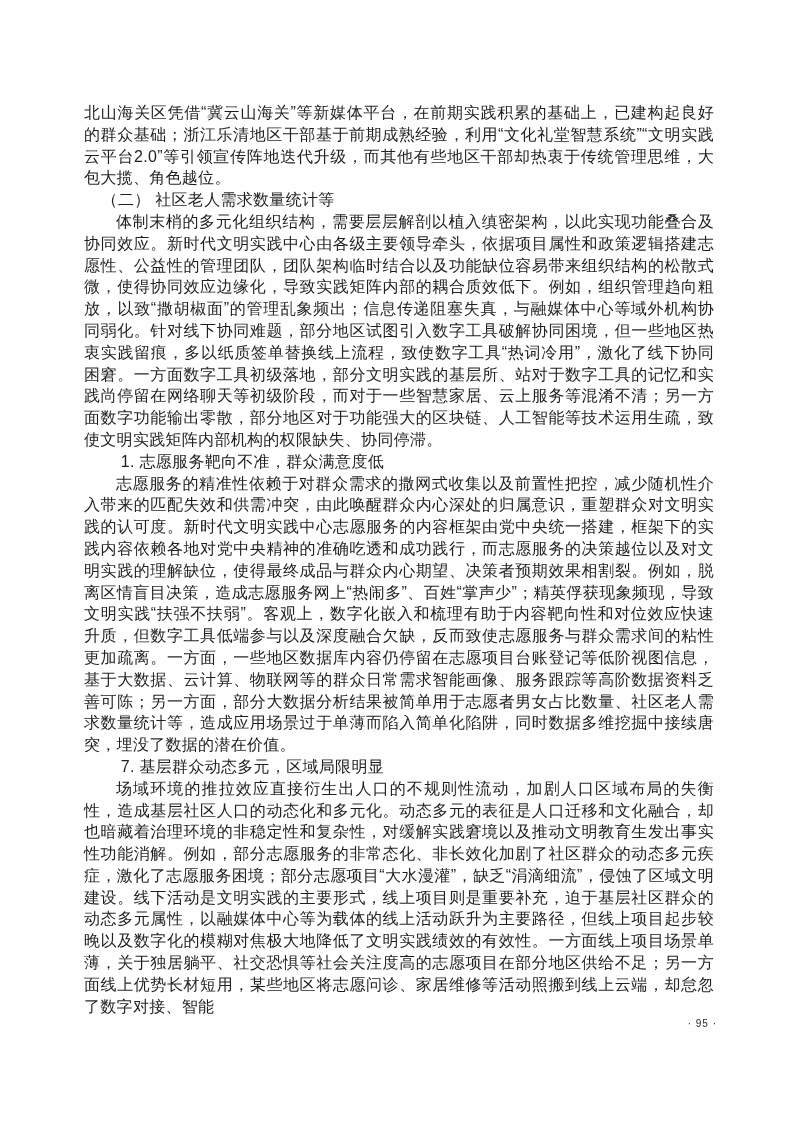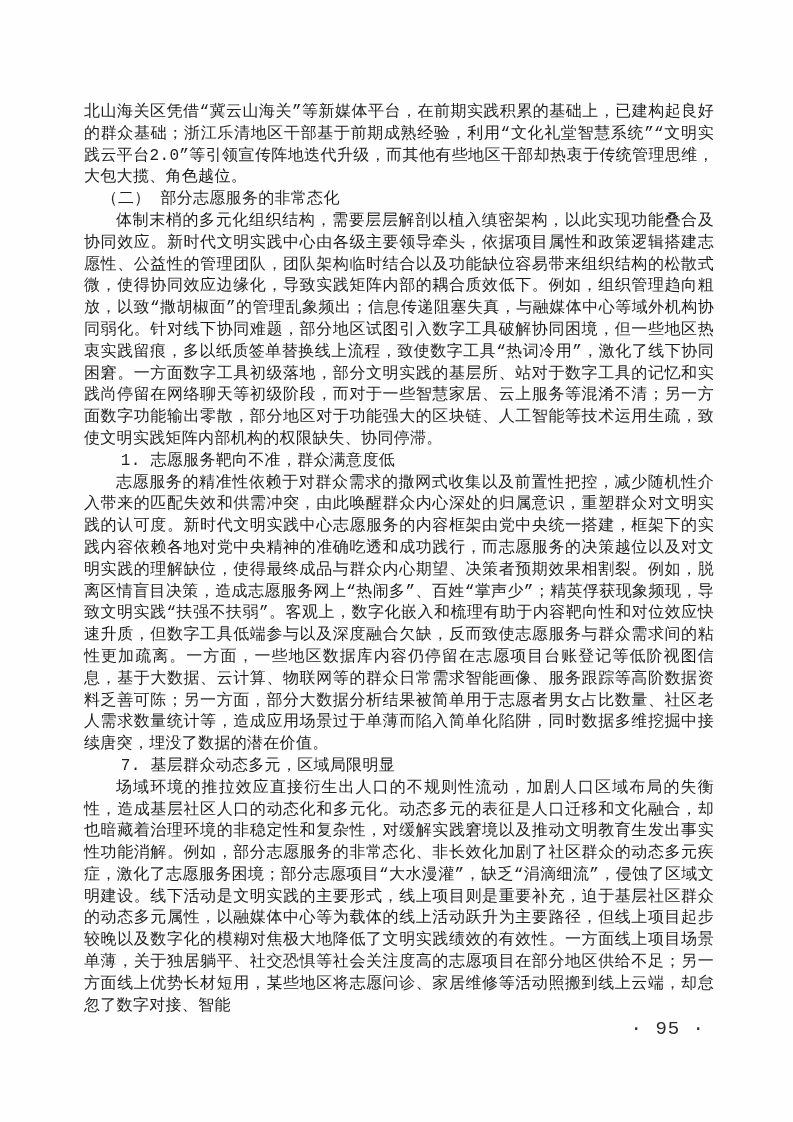--- a/index.html
+++ b/index.html
@@ -6,21 +6,21 @@
   html, body {
     margin: 0;
     padding: 0;
     background: #ffffff;
   }
   .page {
     position: relative;
     width: 793px;
     height: 1122px;
     background: #fefefe;
-    font-family: Liberation Mono, monospace;
+    font-family: Liberation Sans, sans-serif;
     color: #1f1f1f;
     overflow: hidden;
   }
   .page-body {
     position: absolute;
     left: 84px;
     top: 102px;
     width: 630px;
     font-size: 16px;
     line-height: 21.8px;
@@ -32,33 +32,33 @@
     margin: 0;
     padding: 0;
   }
   .para-indent   { text-indent: 2em; }
   .para-noindent { text-indent: 0; }
   .sec-heading   { text-indent: 1.1em; }
   .sub-heading   { text-indent: 2.3em; }
   .page-number {
     position: absolute;
     top: 1018px;
-    right: 88px;
-    font-size: 19px;
+    right: 76px;
+    font-size: 10px;
     letter-spacing: 1px;
     color: #2a2a2a;
   }
 </style>
 </head>
 <body>
 
 <div class="page">
   <div class="page-body">
     <p class="para-noindent">北山海关区凭借“冀云山海关”等新媒体平台，在前期实践积累的基础上，已建构起良好的群众基础；浙江乐清地区干部基于前期成熟经验，利用“文化礼堂智慧系统”“文明实践云平台2.0”等引领宣传阵地迭代升级，而其他有些地区干部却热衷于传统管理思维，大包大揽、角色越位。</p>
-    <p class="sec-heading">（二） 部分志愿服务的非常态化</p>
+    <p class="sec-heading">（二） 社区老人需求数量统计等</p>
     <p class="para-indent">体制末梢的多元化组织结构，需要层层解剖以植入缜密架构，以此实现功能叠合及协同效应。新时代文明实践中心由各级主要领导牵头，依据项目属性和政策逻辑搭建志愿性、公益性的管理团队，团队架构临时结合以及功能缺位容易带来组织结构的松散式微，使得协同效应边缘化，导致实践矩阵内部的耦合质效低下。例如，组织管理趋向粗放，以致“撒胡椒面”的管理乱象频出；信息传递阻塞失真，与融媒体中心等域外机构协同弱化。针对线下协同难题，部分地区试图引入数字工具破解协同困境，但一些地区热衷实践留痕，多以纸质签单替换线上流程，致使数字工具“热词冷用”，激化了线下协同困窘。一方面数字工具初级落地，部分文明实践的基层所、站对于数字工具的记忆和实践尚停留在网络聊天等初级阶段，而对于一些智慧家居、云上服务等混淆不清；另一方面数字功能输出零散，部分地区对于功能强大的区块链、人工智能等技术运用生疏，致使文明实践矩阵内部机构的权限缺失、协同停滞。</p>
     <p class="sub-heading">1. 志愿服务靶向不准，群众满意度低</p>
     <p class="para-indent">志愿服务的精准性依赖于对群众需求的撒网式收集以及前置性把控，减少随机性介入带来的匹配失效和供需冲突，由此唤醒群众内心深处的归属意识，重塑群众对文明实践的认可度。新时代文明实践中心志愿服务的内容框架由党中央统一搭建，框架下的实践内容依赖各地对党中央精神的准确吃透和成功践行，而志愿服务的决策越位以及对文明实践的理解缺位，使得最终成品与群众内心期望、决策者预期效果相割裂。例如，脱离区情盲目决策，造成志愿服务网上“热闹多”、百姓“掌声少”；精英俘获现象频现，导致文明实践“扶强不扶弱”。客观上，数字化嵌入和梳理有助于内容靶向性和对位效应快速升质，但数字工具低端参与以及深度融合欠缺，反而致使志愿服务与群众需求间的粘性更加疏离。一方面，一些地区数据库内容仍停留在志愿项目台账登记等低阶视图信息，基于大数据、云计算、物联网等的群众日常需求智能画像、服务跟踪等高阶数据资料乏善可陈；另一方面，部分大数据分析结果被简单用于志愿者男女占比数量、社区老人需求数量统计等，造成应用场景过于单薄而陷入简单化陷阱，同时数据多维挖掘中接续唐突，埋没了数据的潜在价值。</p>
     <p class="sub-heading">7. 基层群众动态多元，区域局限明显</p>
     <p class="para-indent">场域环境的推拉效应直接衍生出人口的不规则性流动，加剧人口区域布局的失衡性，造成基层社区人口的动态化和多元化。动态多元的表征是人口迁移和文化融合，却也暗藏着治理环境的非稳定性和复杂性，对缓解实践窘境以及推动文明教育生发出事实性功能消解。例如，部分志愿服务的非常态化、非长效化加剧了社区群众的动态多元疾症，激化了志愿服务困境；部分志愿项目“大水漫灌”，缺乏“涓滴细流”，侵蚀了区域文明建设。线下活动是文明实践的主要形式，线上项目则是重要补充，迫于基层社区群众的动态多元属性，以融媒体中心等为载体的线上活动跃升为主要路径，但线上项目起步较晚以及数字化的模糊对焦极大地降低了文明实践绩效的有效性。一方面线上项目场景单薄，关于独居躺平、社交恐惧等社会关注度高的志愿项目在部分地区供给不足；另一方面线上优势长材短用，某些地区将志愿问诊、家居维修等活动照搬到线上云端，却怠忽了数字对接、智能</p>
   </div>
   <div class="page-number">· 95 ·</div>
 </div>
 
 </body></html>

